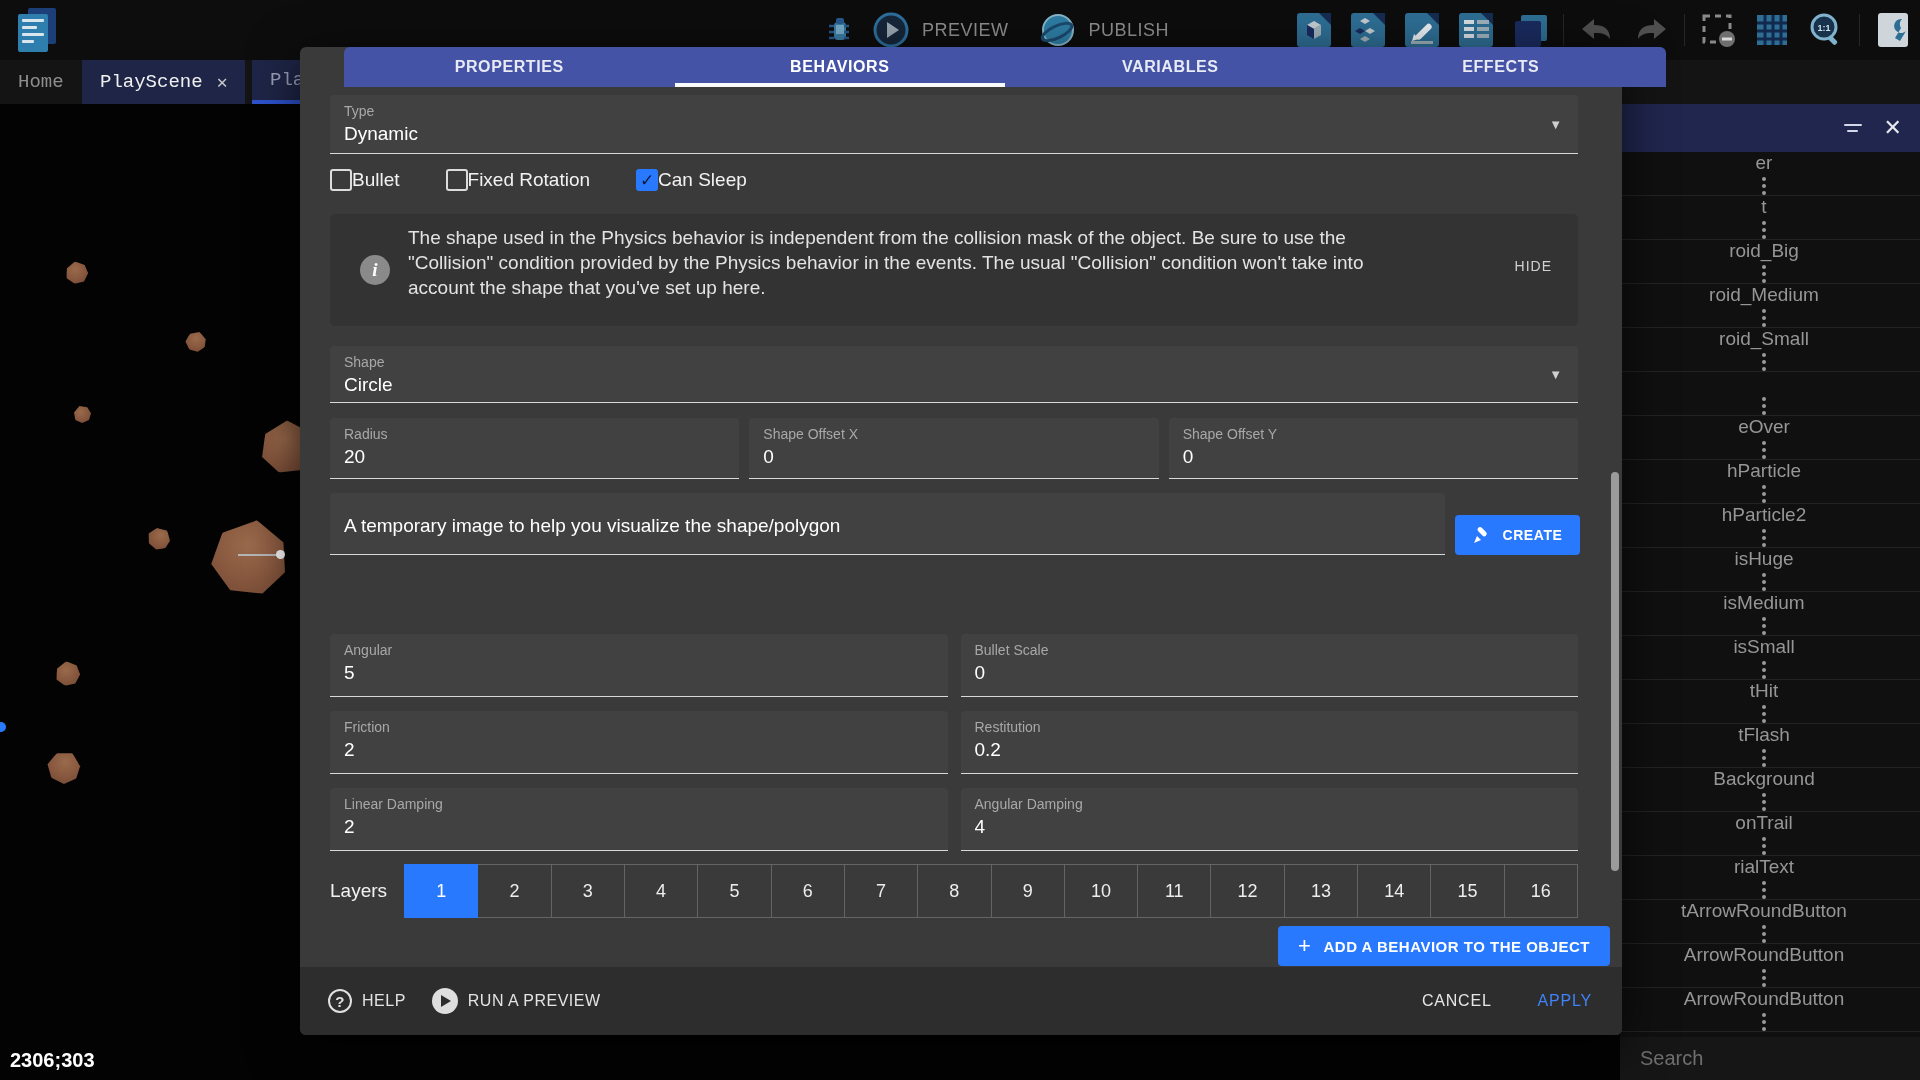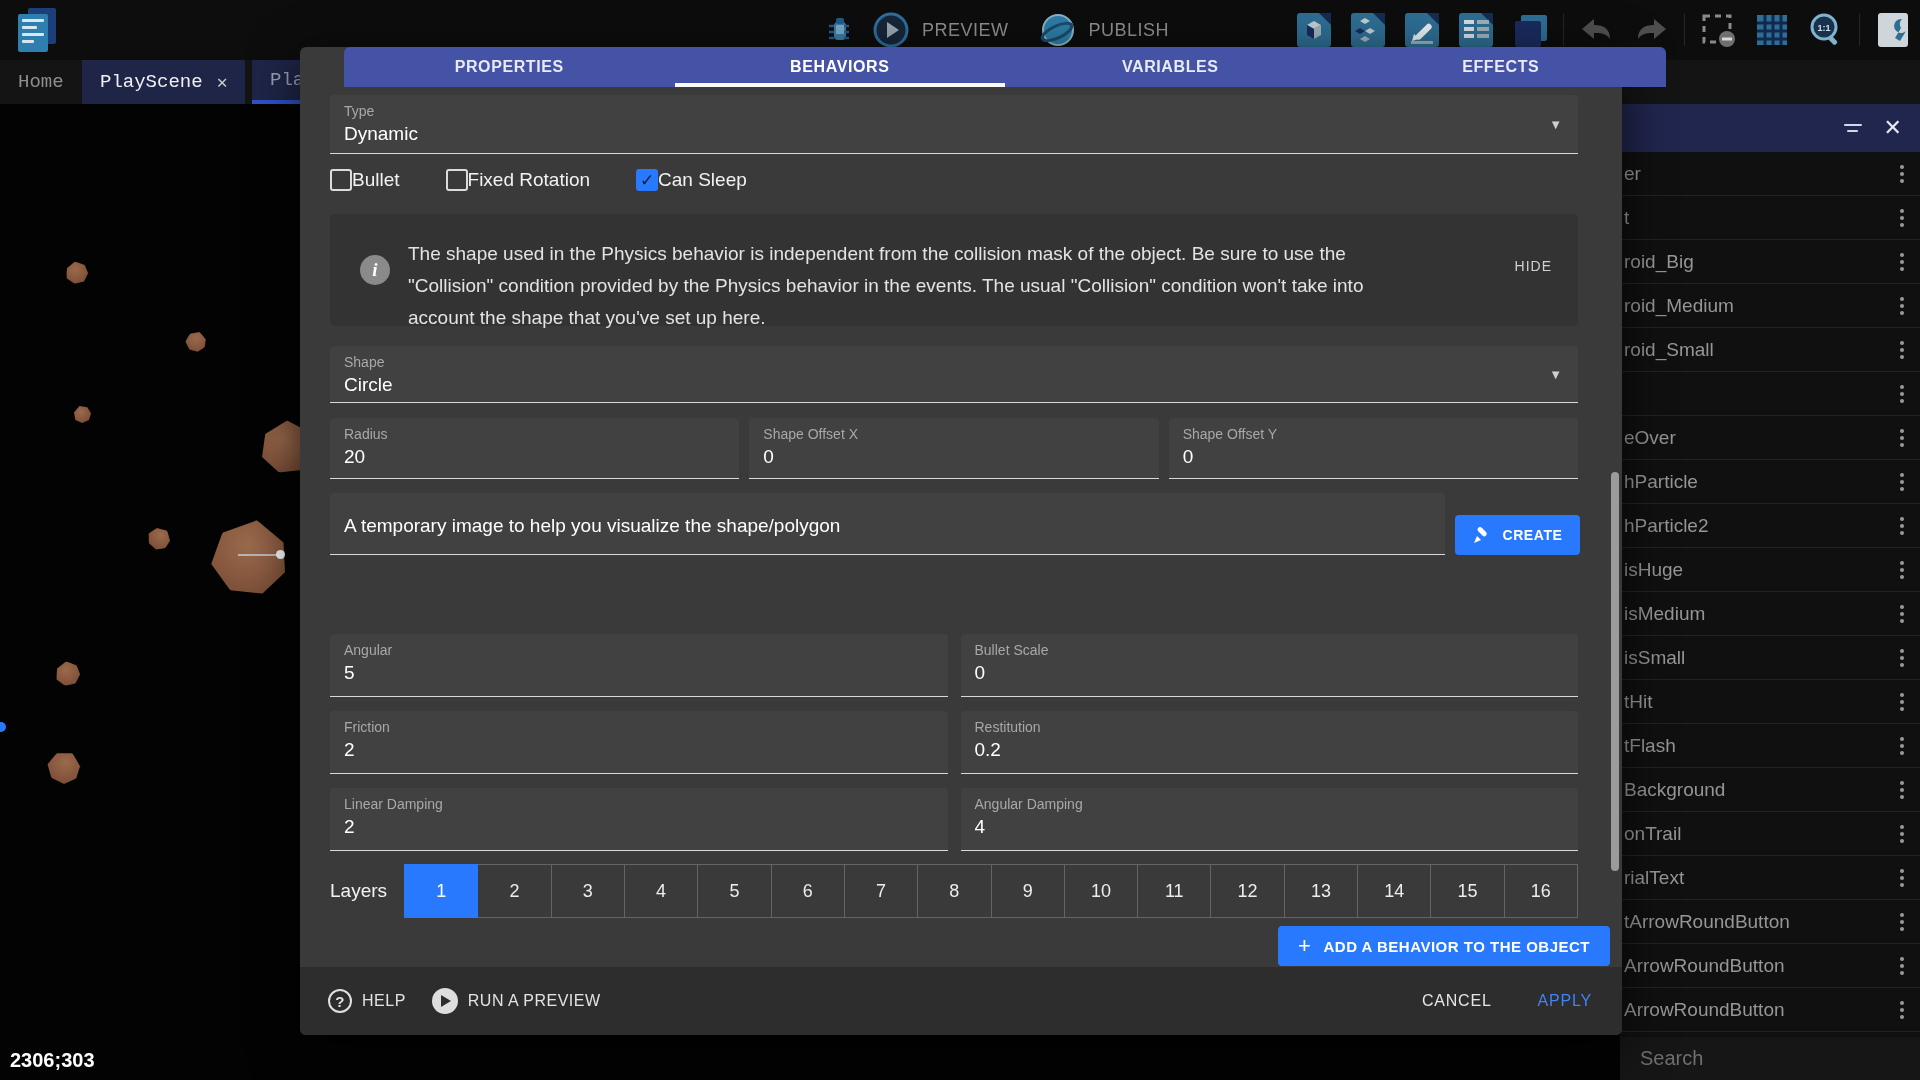--- a/index.html
+++ b/index.html
@@ -39,21 +39,21 @@
   .coords { position:absolute; left:10px; bottom:8px; color:#ffffff; font-size:20px; font-weight:bold; }
 
   
   .panel { position:absolute; left:1620px; top:104px; width:300px; height:976px; background:#101010; }
   .panel-header { position:absolute; left:0; top:0; width:300px; height:48px; background:#20264e; display:flex; align-items:center; justify-content:flex-end; gap:22px; padding-right:18px; }
   .filter-icon { display:flex; flex-direction:column; gap:4px; align-items:center; }
   .filter-icon i { display:block; height:2px; background:#d4d7ea; border-radius:1px; }
   .filter-icon i:nth-child(1){ width:18px; } .filter-icon i:nth-child(2){ width:11px; }
   .panel-close { color:#e8e8ef; font-size:22px; line-height:22px; }
   .obj-list { position:absolute; left:0; top:48px; width:300px; height:885px; overflow:hidden; }
-  .obj-row { height:44px; border-bottom:1px solid #232323; display:flex; align-items:center; justify-content:space-between; padding:0 16px 0 4px; }
+  .obj-row { height:44px; border-bottom:1px solid #232323; display:flex; align-items:center; justify-content:space-between; padding:0 16px 0 4px;flex-direction:column; }
   .obj-row .name { color:#969696; font-size:19px; white-space:nowrap; overflow:hidden; }
   .dots { display:flex; flex-direction:column; gap:3px; }
   .dots i { width:4px; height:4px; border-radius:50%; background:#9a9a9a; display:block; }
   .panel-search { position:absolute; left:0; bottom:0; width:300px; height:43px; background:#161616; display:flex; align-items:center; padding:0 14px 0 20px; }
   .panel-search input { flex:1; background:transparent; border:none; outline:none; color:#bdbdbd; font-size:20px; font-family:inherit; }
   .panel-search input::placeholder { color:#6f6f6f; }
 
   
   .dialog { position:absolute; left:300px; top:47px; width:1322px; height:988px; background:#3a3a3a; border-radius:6px; box-shadow:0 12px 50px rgba(0,0,0,.65); z-index:5; }
   .dlg-header { position:absolute; left:16px; top:0; width:100%; height:40px; background:#4553a7; border-radius:6px 6px 0 0; display:flex;margin-left:28px; }
@@ -67,21 +67,21 @@
   .field .caret { position:absolute; right:16px; top:50%; transform:translateY(-50%); color:#cfcfcf; font-size:13px; }
 
   .cb-row { position:absolute; left:30px; top:122px; display:flex; gap:46px; align-items:center; }
   .cb-item { display:flex; align-items:center; }
   .cb-box { width:22px; height:22px; border:2px solid #dcdcdc; border-radius:3px; display:flex; align-items:center; justify-content:center; }
   .cb-box.checked { background:#2979ff; border-color:#2979ff; color:#101b3a; font-size:17px; font-weight:bold; }
   .cb-label { color:#f2f2f2; font-size:19px; }
 
   .infobox { position:absolute; left:30px; top:167px; width:1248px; height:112px; background:#333333; border-radius:5px; }
   .info-icon { position:absolute; left:30px; top:41px; width:30px; height:30px; border-radius:50%; background:#8a8a8a; color:#fff; font-size:19px; font-weight:bold; display:flex; align-items:center; justify-content:center; font-family:"Liberation Serif","DejaVu Serif",serif; font-style:italic; }
-  .info-text { position:absolute; left:78px; top:11px; right:150px; color:#e3e3e3; font-size:19px; line-height:32px;margin-top:13px; }
+  .info-text { position:absolute; left:78px; top:11px; right:150px; color:#e3e3e3; font-size:19px; line-height:25px; }
   .hide-btn { position:absolute; right:26px; top:44px; color:#d0d0d0; font-size:14px; letter-spacing:1px; }
 
   .hint { position:absolute; left:60px; right:60px; top:543px; text-align:center; color:#b0b0b0; font-size:18px; }
 
   .create-btn { position:absolute; left:1155px; top:468px; width:125px; height:40px; background:#2979ff; border-radius:4px; display:flex; align-items:center; justify-content:center; gap:10px; color:#fff; font-size:14px; font-weight:bold; letter-spacing:.6px; }
 
   .grid3 { position:absolute; left:30px; top:371px; width:1248px; display:grid; grid-template-columns:1fr 1fr 1fr; gap:10px; }
   .grid3 .field, .grid2 .field { position:relative; height:61px; }
   .grid2 { position:absolute; left:30px; top:587px; width:1248px; display:grid; grid-template-columns:1fr 1fr; column-gap:13px; row-gap:14px; }
   .grid2 .field { height:63px; }

